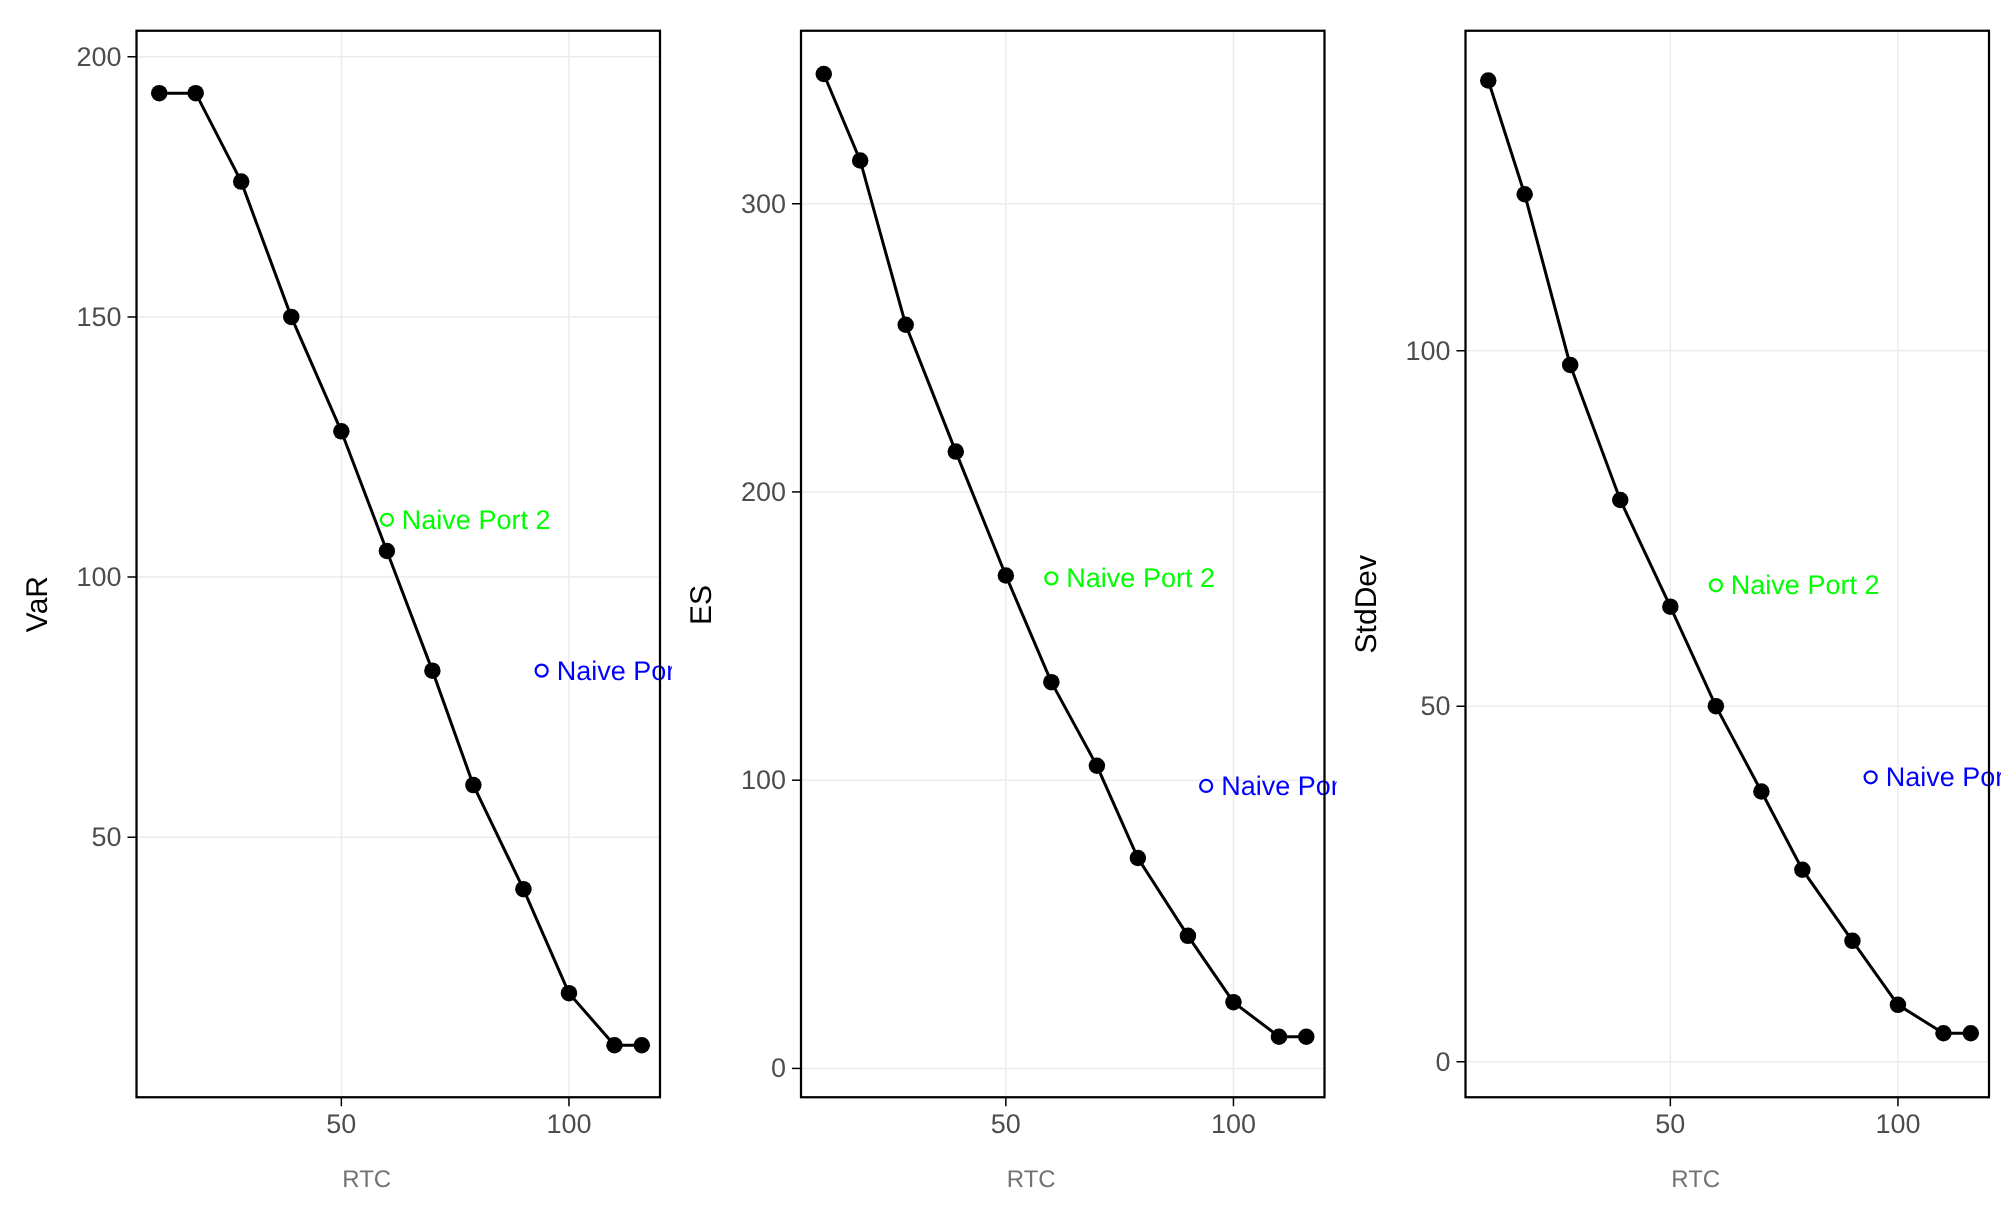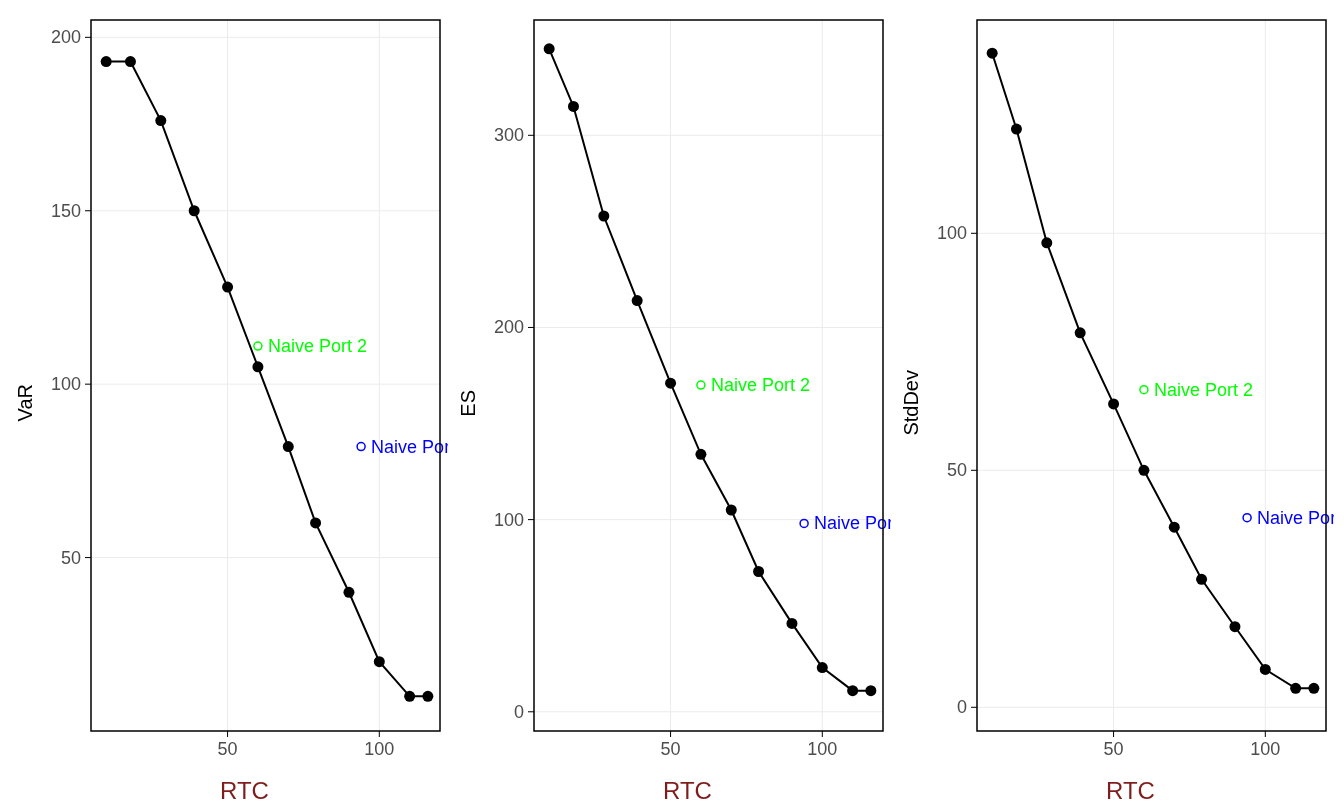--- a/index.html
+++ b/index.html
@@ -37,22 +37,22 @@
     position: relative;
     background: #fff;
     border: none;
   }
   .plot-svg {
     width: 100%;
     height: 100%;
   }
   .x-axis-label {
     text-align: center;
-    font-size: 24px;
-    color: #7f1d1d;
+    font-size: 16px;
+    color: #737373;
     padding-top: 4px;
   }
   .annotation {
     font-size: 18px;
     font-weight: normal;
   }
   .gridline {
     stroke: #ebebeb;
     stroke-width: 1;
   }

